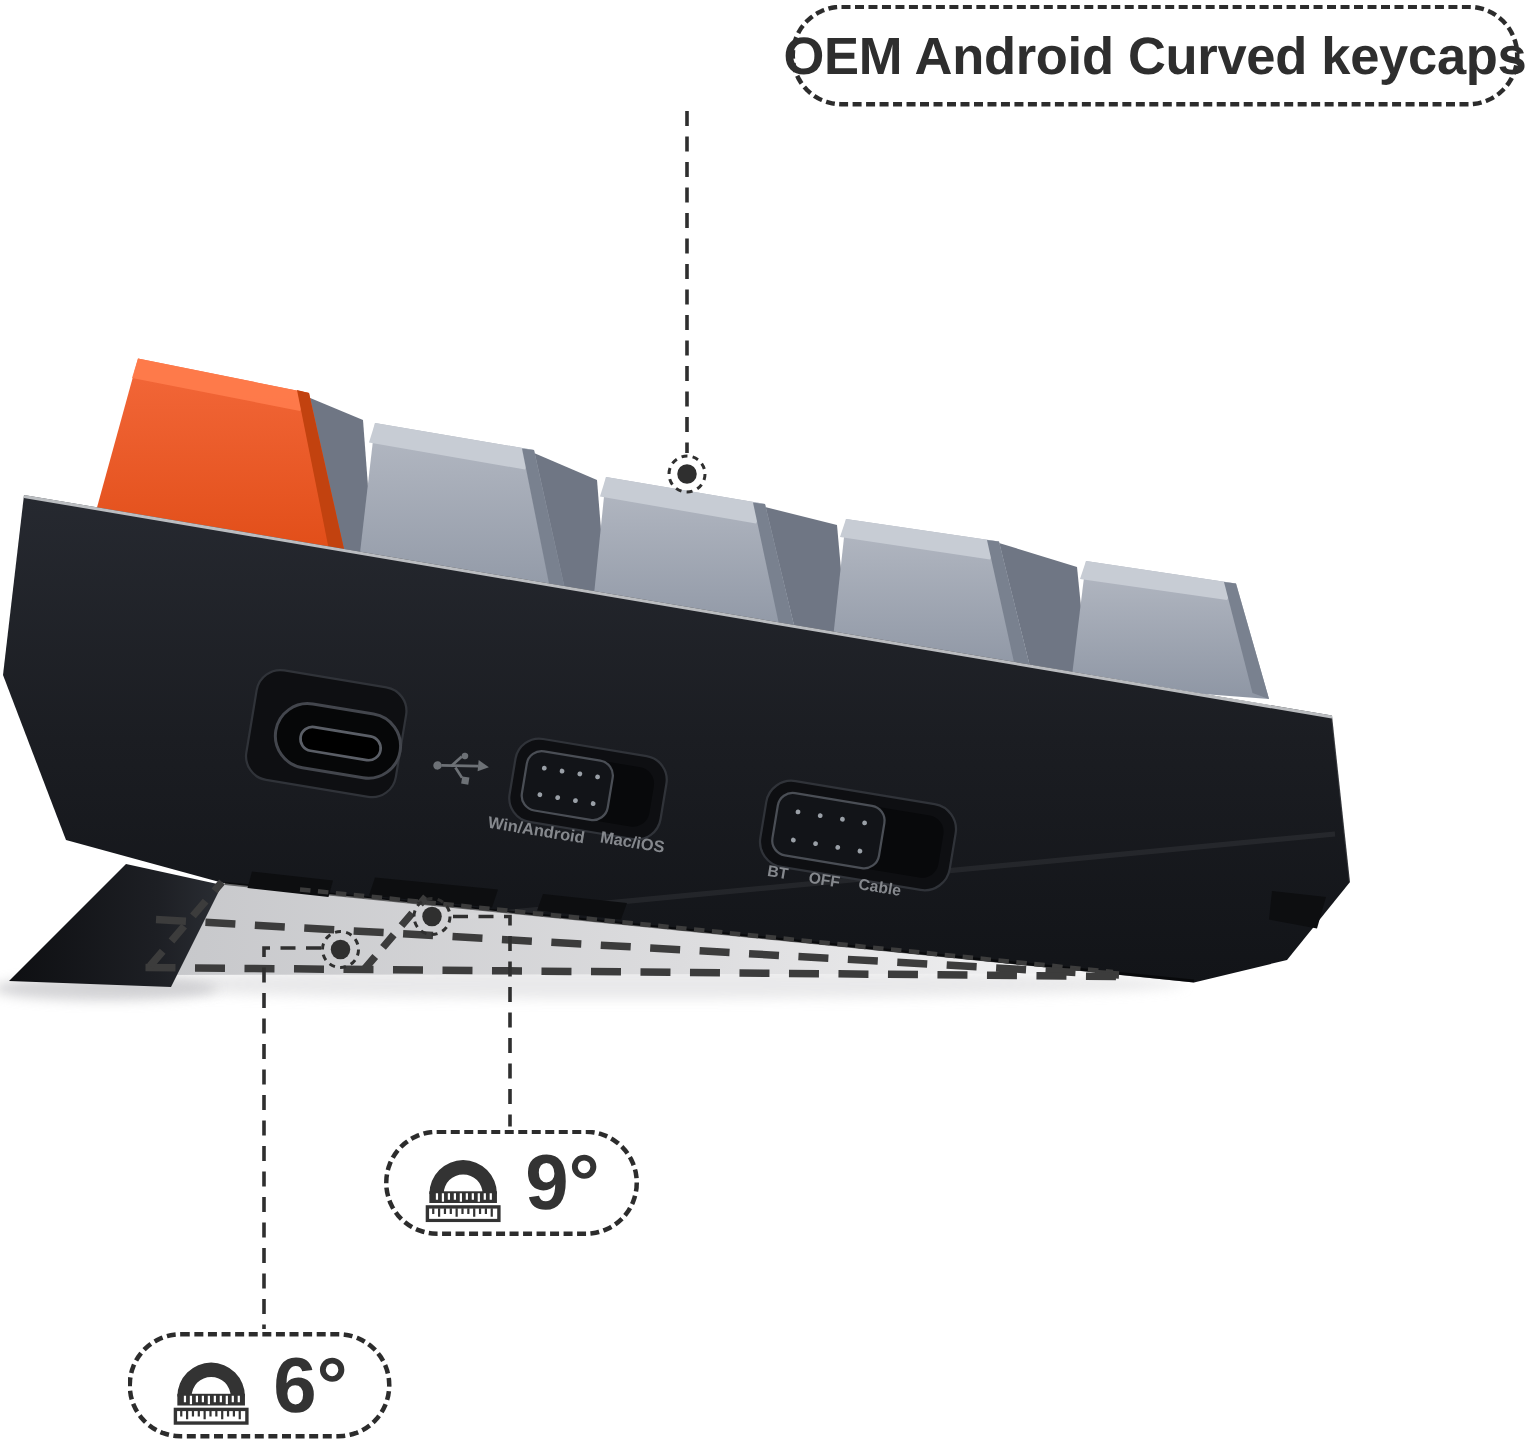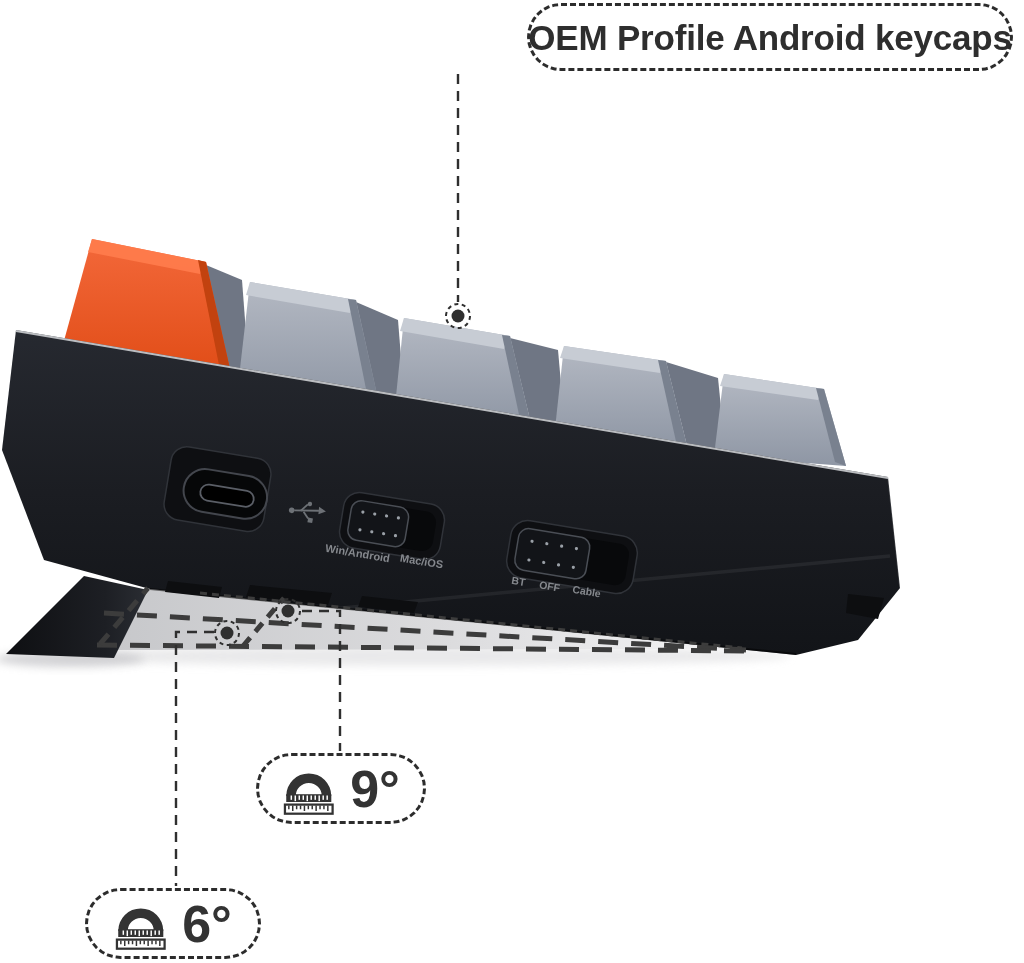--- a/index.html
+++ b/index.html
@@ -219,21 +219,21 @@
         <line x1="34" y1="49" x2="34" y2="53.5"></line>
           <line x1="38.5" y1="49" x2="38.5" y2="55.5"></line>
         <line x1="43" y1="49" x2="43" y2="53.5"></line>
           <line x1="47.5" y1="49" x2="47.5" y2="53.5"></line>
         <line x1="52" y1="49" x2="52" y2="55.5"></line>
       </g>
     </symbol>
   </svg>
 
   <div class="callout callout-pill callout-top">
-    <span class="callout-text">OEM Profile Android keycaps</span>
+    <span class="callout-text">OEM Android Curved keycaps</span>
   </div>
 
   <div class="callout callout-pill callout-9">
     <svg class="proticon" viewBox="0 0 64 60">
       <use href="#protractor"></use>
     </svg>
     <span class="callout-text angle-text">9°</span>
   </div>
 
   <div class="callout callout-pill callout-6">

